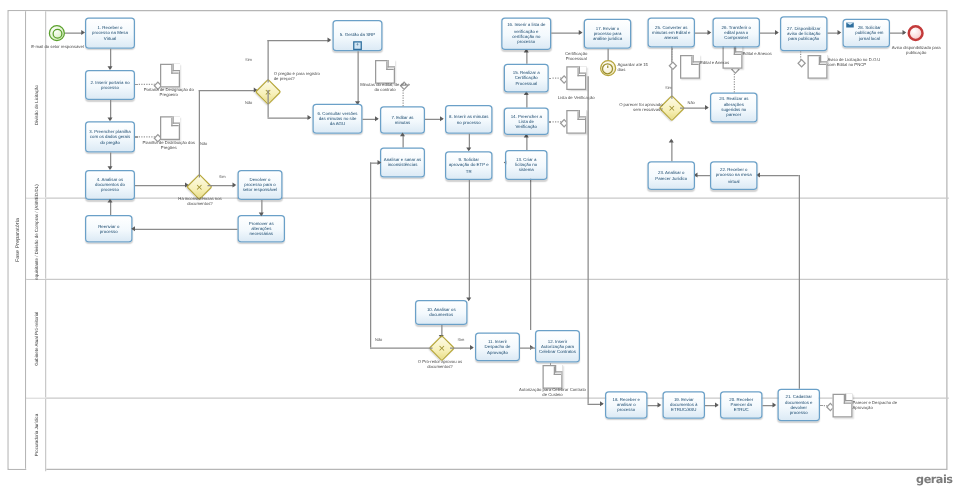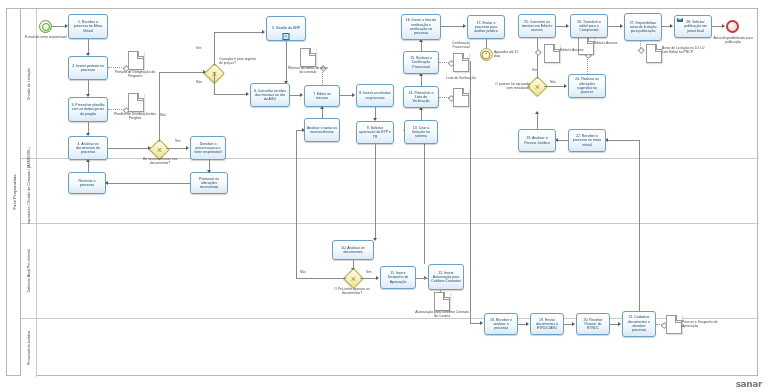--- a/index.html
+++ b/index.html
@@ -444,16 +444,16 @@
     <span class="envicon"></span>
     <span>28. Solicitar publicação em jornal local</span>
   </div>
   <div class="ln h" style="left:712px;top:26px;width:12px;"></div>
   <div class="ar r" style="left:722px;top:24px;"></div>
 
   <div class="ev end" style="left:726px;top:20px;"></div>
   <div class="lbl" style="left:708px;top:36px;width:50px;">Aviso disponibilizado para publicação</div>
 
   <div class="brand">
-    <span>sanar</span>
+    <span>gerais</span>
   </div>
 
 </div>
 
 </body></html>

